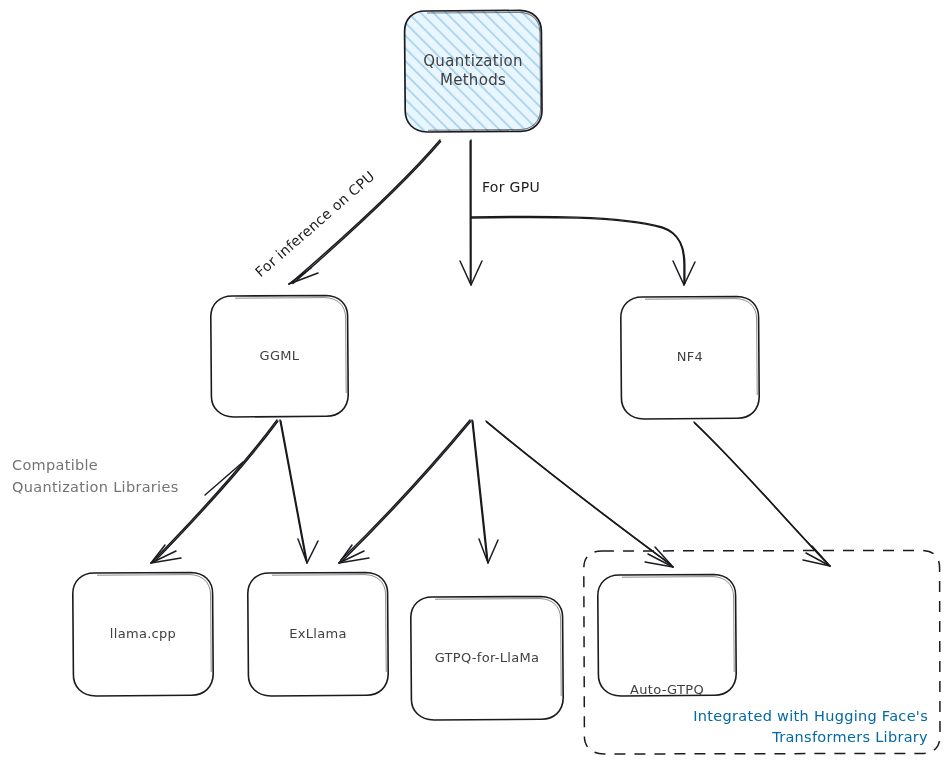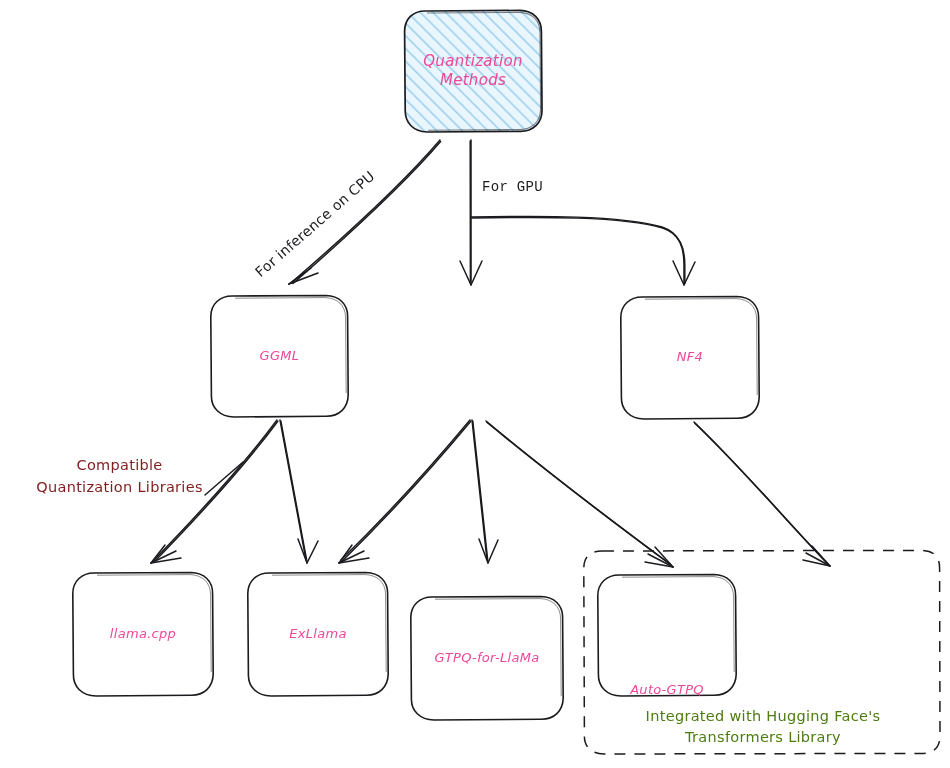--- a/index.html
+++ b/index.html
@@ -28,24 +28,23 @@
     height: 768px;
     pointer-events: none;
   }
   .node {
     position: absolute;
     box-sizing: border-box;
     display: flex;
     align-items: center;
     justify-content: center;
     text-align: center;
-    color: #ec4899;
+    color: #404040;
     line-height: 1.25;
     letter-spacing: 0.3px;
-    font-style: italic;
   }
   .node .label {
     position: relative;
     z-index: 2;
     padding: 0 6px;
     font-size: 13px;
   }
   .node-shape {
     position: absolute;
     left: 0; top: 0; right: 0; bottom: 0;
@@ -56,35 +55,35 @@
   }
   .edge-label {
     position: absolute;
     color: #1b1b1f;
     font-size: 14px;
     white-space: nowrap;
     letter-spacing: 0.3px;
   }
   .annotation {
     position: absolute;
-    color: #7f1d1d;
+    color: #737373;
     font-size: 14.5px;
     line-height: 1.5;
     letter-spacing: 0.3px;
     white-space: pre-line;
-    text-align: center;
+    text-align: left;
   }
   .group-frame {
     position: absolute;
     z-index: 0;
   }
   .group-caption {
     position: absolute;
-    text-align: center;
-    color: #4d7c0f;
+    text-align: right;
+    color: #0369a1;
     font-size: 14.5px;
     line-height: 1.45;
     letter-spacing: 0.3px;
     white-space: pre-line;
   }
   .rot-label {
     transform-origin: left top;
   }
 </style>
 </head>
@@ -238,18 +237,18 @@
     </svg>
     <div class="label">Auto-GTPQ</div>
   </div>
 
 
   <div class="group-caption" style="left:598px; top:706px; width:330px;">Integrated with Hugging Face's
 Transformers Library</div>
 
   <div class="edge-label rot-label" style="left:252px; top:268px; transform: rotate(-41deg);">For inference on CPU</div>
 
-  <div class="edge-label" style="left:482px; top:179px;font-family:Liberation Mono, monospace;">For GPU</div>
+  <div class="edge-label" style="left:482px; top:179px;">For GPU</div>
 
   <div class="annotation" style="left:12px; top:455px; width:215px;">Compatible
 Quantization Libraries</div>
 
 </div>
 
 </body></html>

